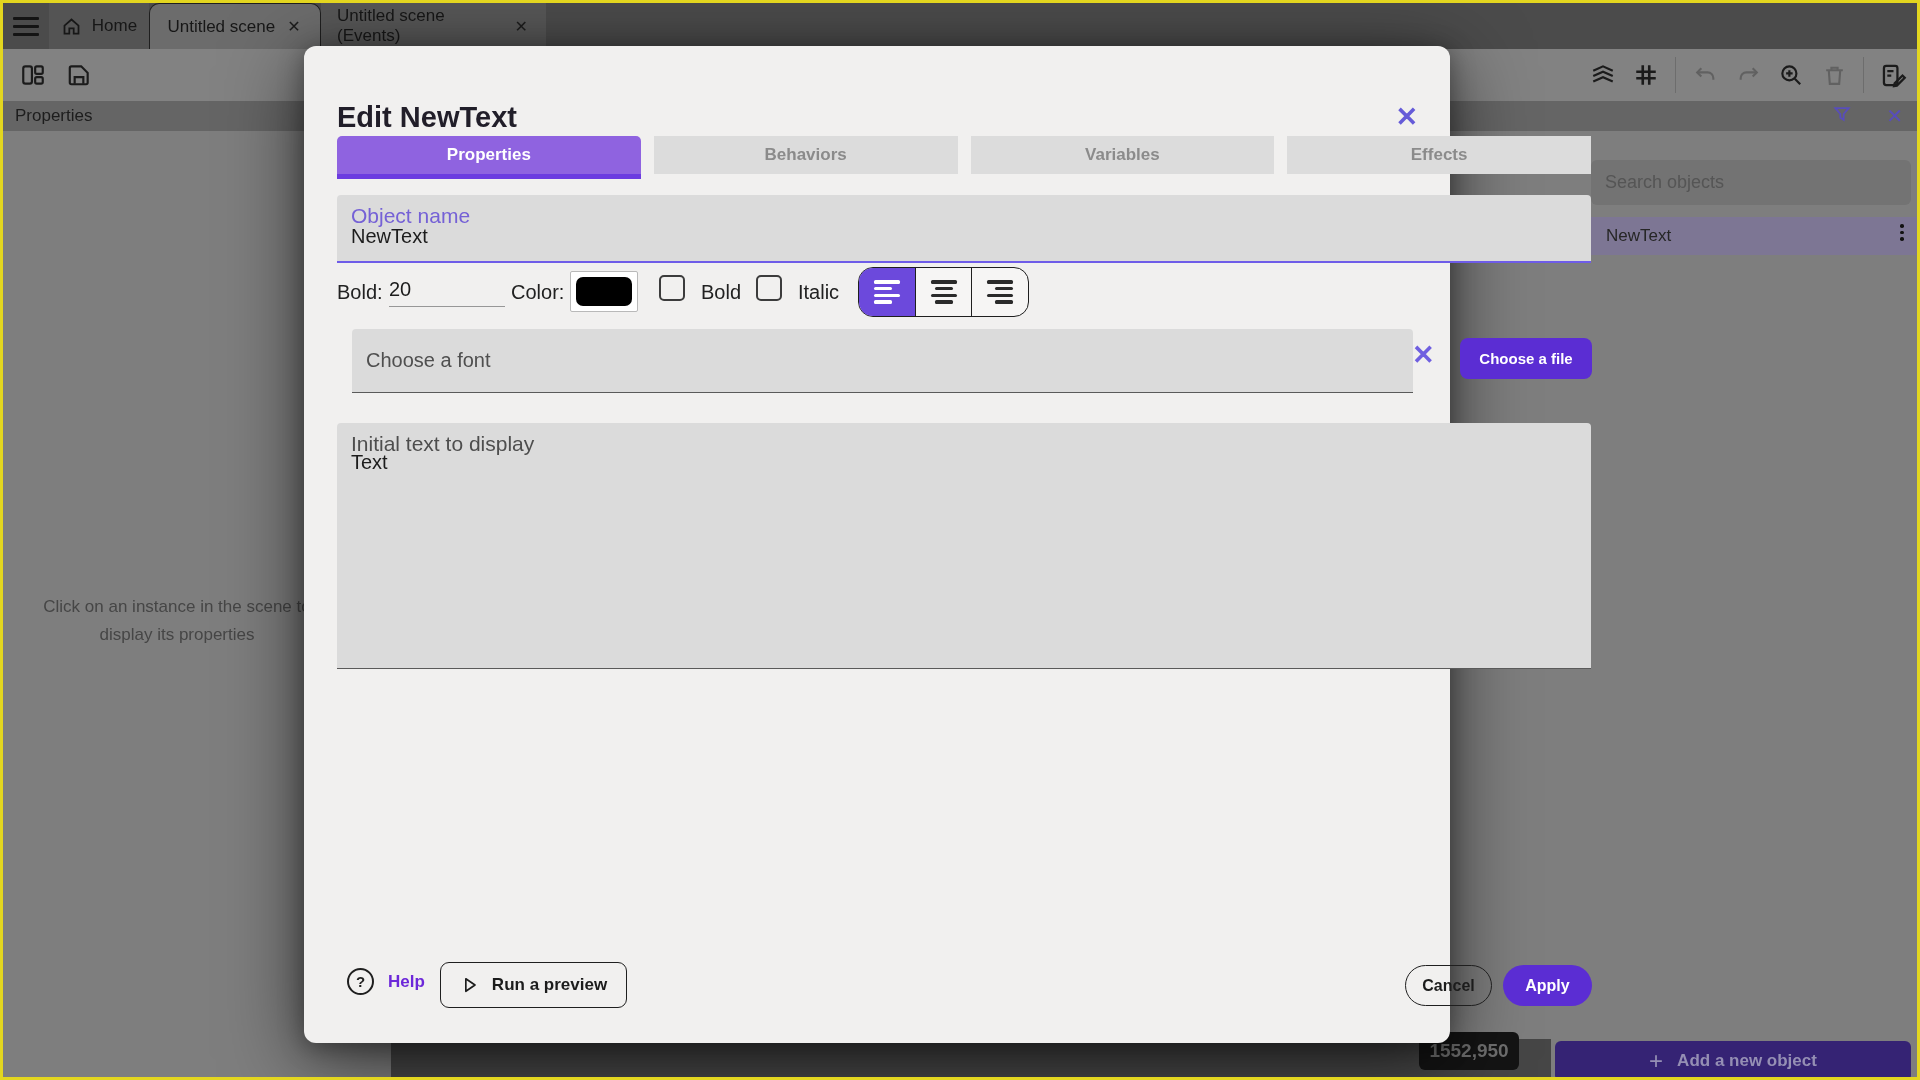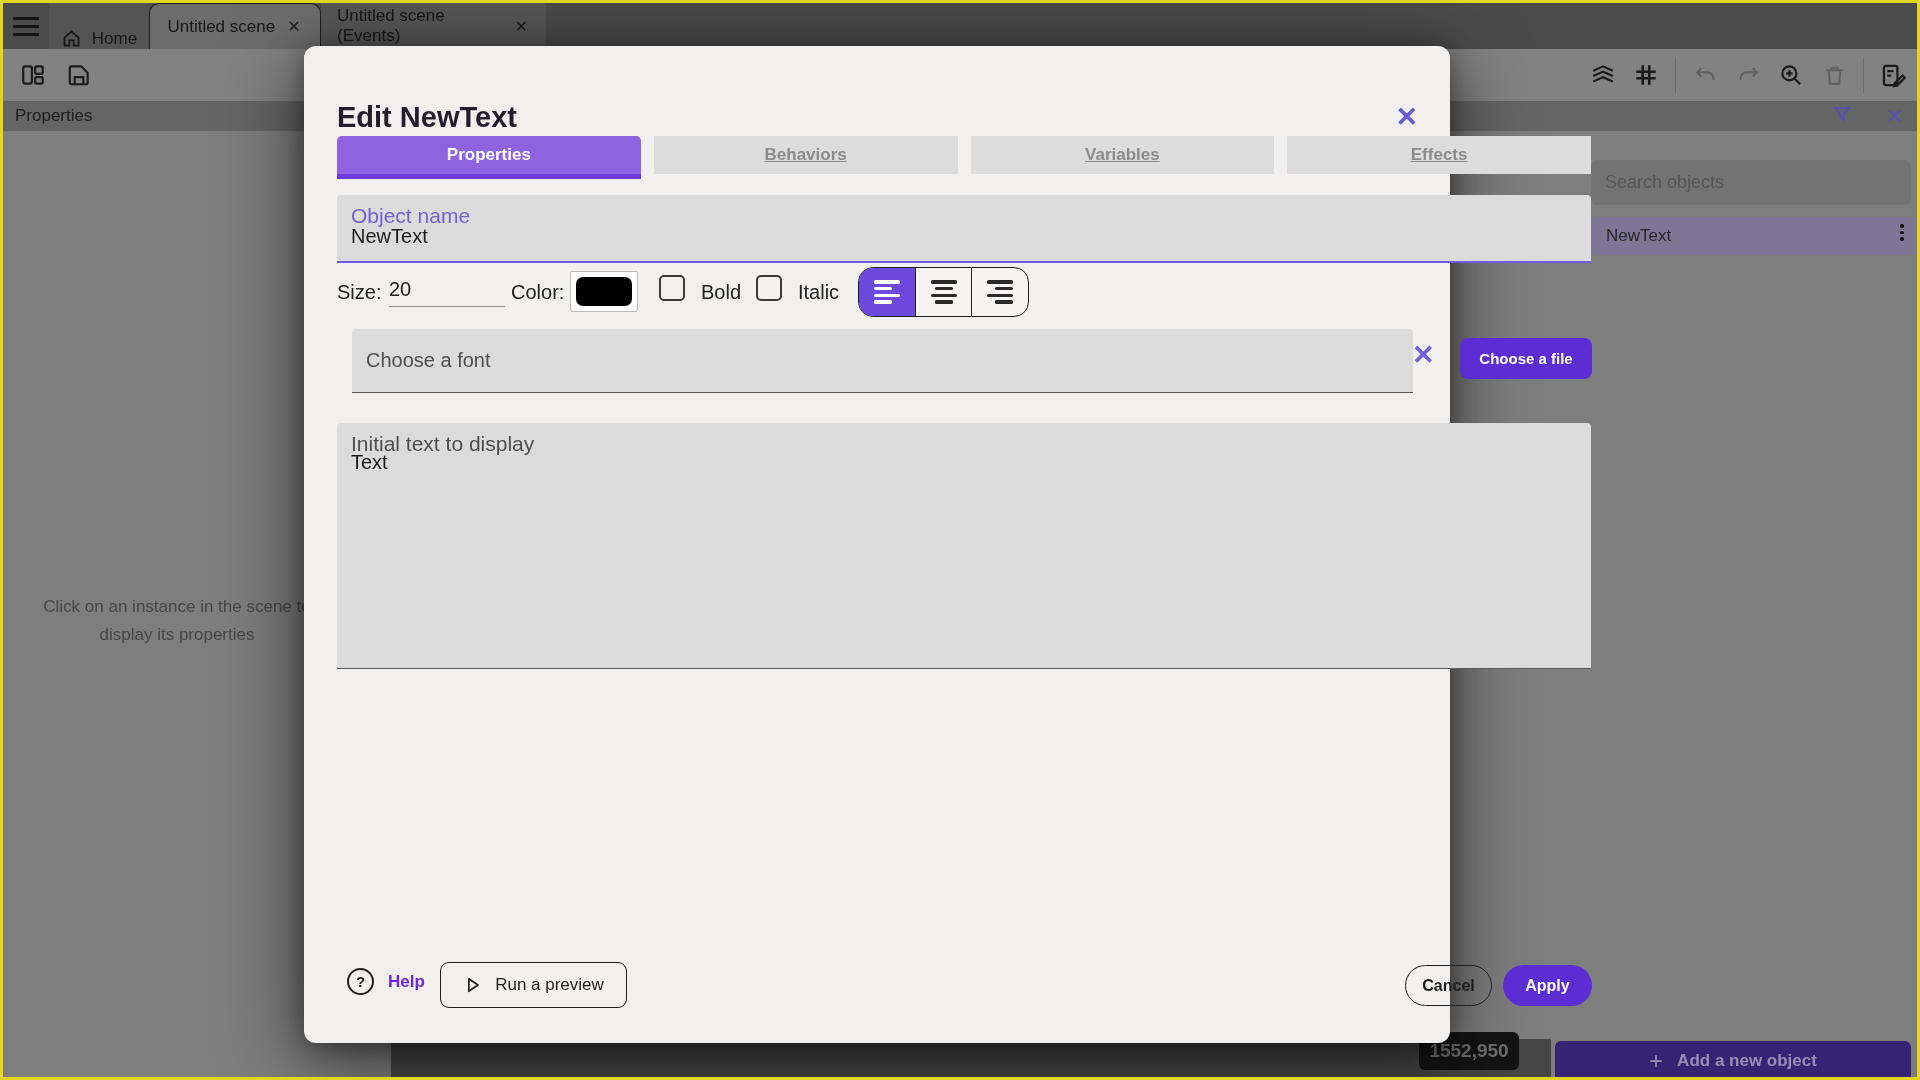--- a/index.html
+++ b/index.html
@@ -10,21 +10,21 @@
 
   
   .tabbar { position:absolute; left:0; top:0; width:100%; height:46px; background:#4b4b4b;
             display:flex; align-items:stretch; }
   .hamburger { width:46px; display:flex; flex-direction:column; justify-content:center;
                align-items:center; gap:5px; cursor:pointer; }
   .hamburger span { width:26px; height:3px; background:#141414; border-radius:1px; }
   .apptab { display:flex; align-items:center; justify-content:center; gap:10px;
             color:#171717; font-size:17px; padding:0 16px; }
   .apptab .tabx { font-size:16px; color:#1c1c1c; padding:0 2px; }
-  .tab-home { background:#545454; width:100px;align-items:flex-end; }
+  .tab-home { background:#545454; width:100px; }
   .tab-scene { background:#6c6c6c; border:1px solid #1f1f1f; border-bottom:none;
                border-radius:10px 10px 0 0; width:172px; }
   .tab-events { background:#575757; width:225px; }
   .home-ico svg, .icon24 svg { display:block; }
 
   .toolbar { position:absolute; left:0; top:46px; width:100%; height:52px; background:#828282;
              display:flex; align-items:center; }
   .tb-left { display:flex; gap:18px; padding-left:16px; }
   .tb-right { position:absolute; right:10px; top:0; height:52px; display:flex;
               align-items:center; gap:15px; }
@@ -65,21 +65,21 @@
   .dialog { position:absolute; left:301px; top:43px; width:1146px; height:997px;
             background:#f1f0ef; border-radius:12px; z-index:10;
             box-shadow:0 18px 80px rgba(0,0,0,0.6), 0 4px 24px rgba(0,0,0,0.35); }
   .dlg-title { position:absolute; left:33px; top:55px; font-size:29px; font-weight:bold; color:#211e29; }
   .dlg-close { position:absolute; right:32px; top:58px; color:#655bd8; font-size:27px;
                font-weight:600; cursor:pointer; line-height:1; }
 
   .dlg-tabs { position:absolute; left:33px; top:90px; width:1254px; height:43px; display:flex; }
   .dtab { flex:1; height:38px; display:flex; align-items:center; justify-content:center;
           font-size:17px; font-weight:bold; background:#dcdcdc; color:#8b8b8b; cursor:pointer; }
-  .dtab + .dtab { margin-left:13px;text-decoration:underline; }
+  .dtab + .dtab { margin-left:13px; }
   .dtab.sel { background:#8f63e0; color:#ffffff; height:43px; border-radius:5px 5px 0 0;
               border-bottom:5px solid #6c3ce0; }
 
   .field { background:#dbdbdb; border-radius:4px 4px 0 0; position:absolute; }
   .fld-objname { left:33px; top:149px; width:1254px; height:68px; border-bottom:2px solid #6e5ce8; }
   .fld-label { position:absolute; left:14px; top:9px; font-size:21px; color:#7561d6; }
   .fld-input { position:absolute; left:14px; top:30px; width:1200px; background:transparent;
                border:none; outline:none; font-size:20px; color:#1c1c1c; font-family:inherit; }
 
   .lbl20 { position:absolute; font-size:20px; color:#212121; }
@@ -118,21 +118,21 @@
   .fld-textarea { position:absolute; left:14px; top:28px; width:1220px; height:205px; background:transparent;
                   border:none; outline:none; resize:none; font-size:20px; color:#1c1c1c; font-family:inherit; }
   .fld-label.grey { color:#4e4e4e; }
 
   .help-wrap { position:absolute; left:43px; top:922px; display:flex; align-items:center; gap:14px; cursor:pointer; }
   .qcircle { width:27px; height:27px; border:2.5px solid #1f1f1f; border-radius:50%; display:flex;
              align-items:center; justify-content:center; font-size:15px; font-weight:bold; color:#1f1f1f; }
   .help-lbl { font-size:17px; font-weight:bold; color:#6d28d9; }
   .preview-btn { position:absolute; left:136px; top:916px; width:187px; height:46px; background:transparent;
                  border:1.5px solid #1f1f1f; border-radius:9px; display:flex; align-items:center;
-                 justify-content:center; gap:12px; font-size:17px; font-weight:normal; color:#1c1c1c;
+                 justify-content:center; gap:12px; font-size:17px; font-weight:bold; color:#1c1c1c;
                  cursor:pointer; font-family:inherit; }
   .cancel-btn { position:absolute; left:1101px; top:919px; width:87px; height:41px; background:transparent;
                 border:1.5px solid #1f1f1f; border-radius:21px; font-size:16px; font-weight:bold;
                 color:#1c1c1c; cursor:pointer; font-family:Liberation Sans, sans-serif; }
   .apply-btn { position:absolute; left:1199px; top:919px; width:89px; height:41px; background:#5b2dd3;
                border:none; border-radius:21px; font-size:16px; font-weight:bold; color:#fff;
                cursor:pointer; font-family:inherit; }
 </style>
 </head>
 <body>
@@ -272,21 +272,21 @@
       <div class="dtab">Behaviors</div>
       <div class="dtab">Variables</div>
       <div class="dtab">Effects</div>
     </div>
 
     <div class="field fld-objname">
       <span class="fld-label">Object name</span>
       <input class="fld-input" value="NewText" style="">
     </div>
 
-    <span class="lbl20" style="left:33px; top:235px;">Size:</span>
+    <span class="lbl20" style="left:33px; top:235px;">Bold:</span>
     <input class="size-input" value="20" style="">
     <span class="lbl20" style="left:207px; top:235px;">Color:</span>
     <div class="swatch-box">
         <div class="swatch"></div>
       </div>
 
     <span class="chk chk-bold"></span>
     <span class="lbl20" style="left:397px; top:235px;">Bold</span>
     <span class="chk chk-italic"></span>
     <span class="lbl20" style="left:494px; top:235px;">Italic</span>

